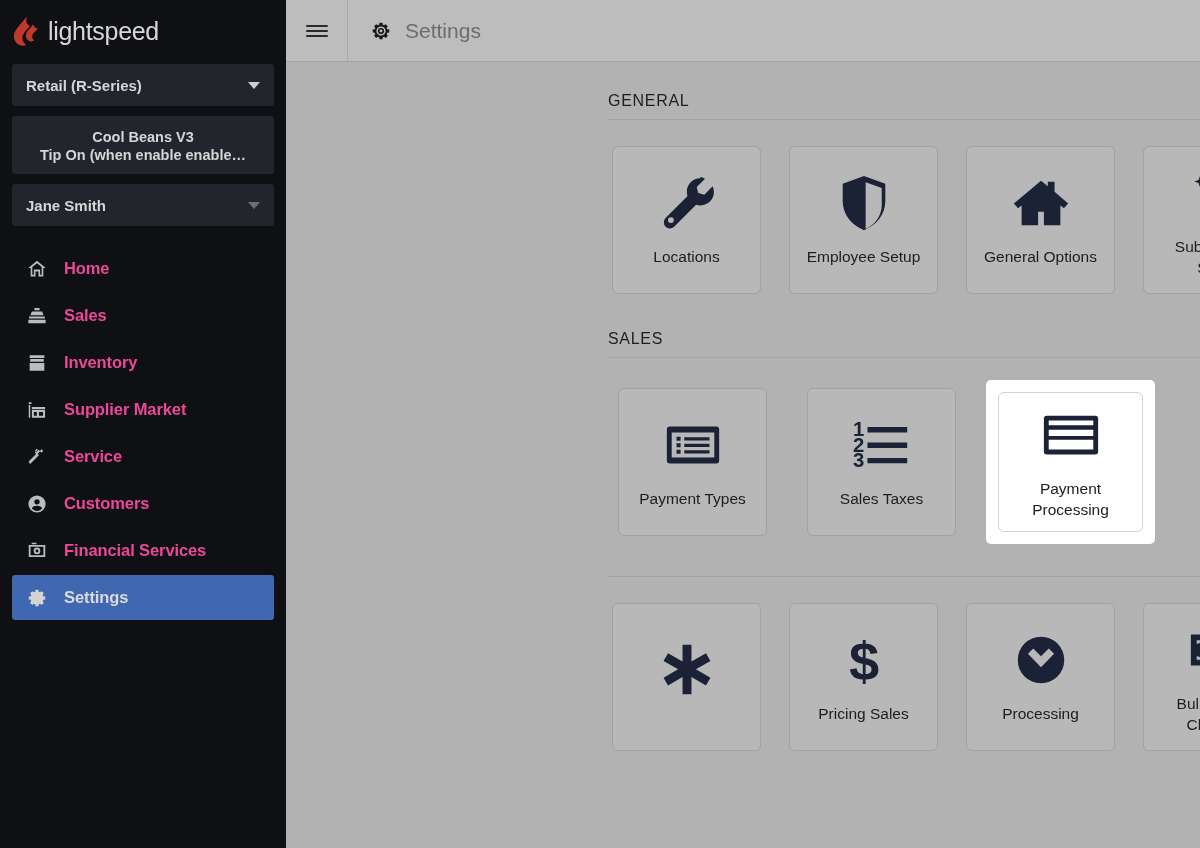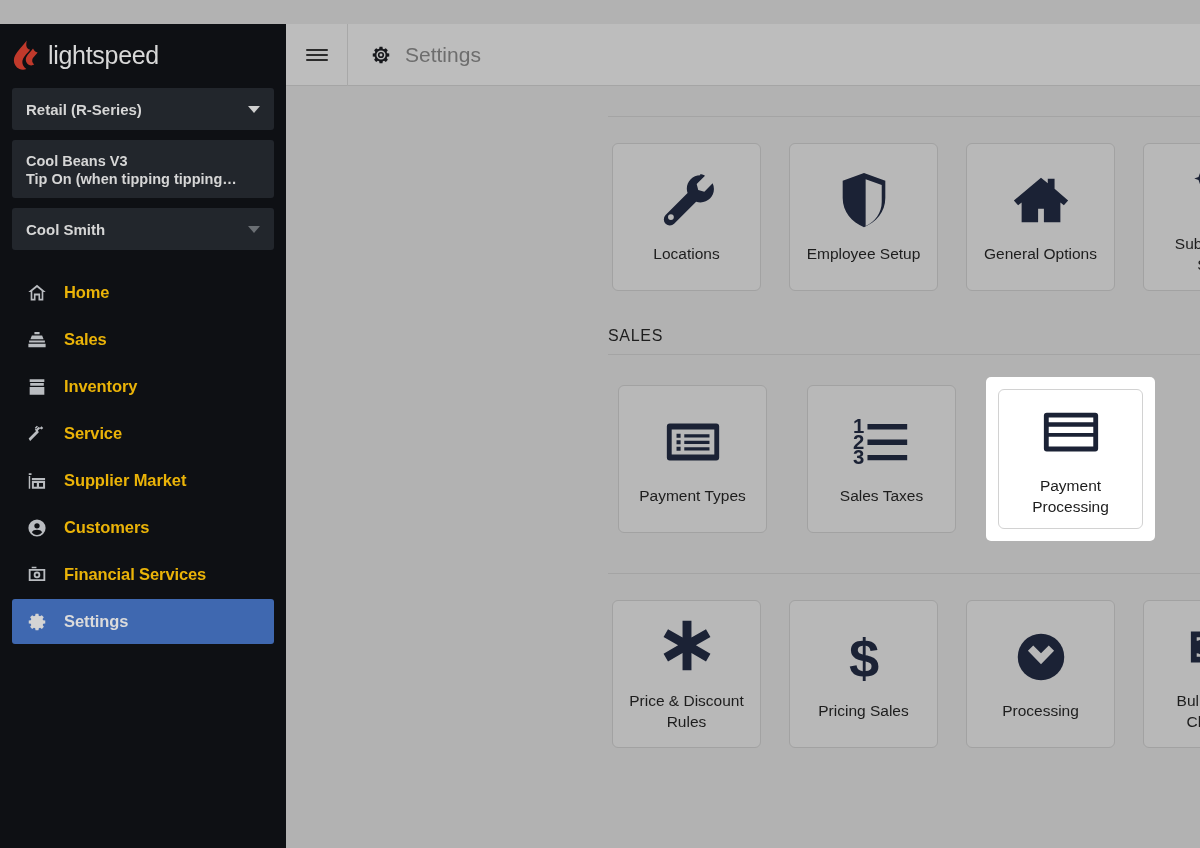--- a/index.html
+++ b/index.html
@@ -9,21 +9,20 @@
     height: 848px;
     overflow: hidden;
     font-family: "Liberation Sans", sans-serif;
     background: #b2b2b2;
   }
 
   .app {
     display: flex;
     width: 1200px;
     height: 707px;
-    margin-top: 24px;
   }
 
   
   .sidebar {
     width: 286px;
     min-width: 286px;
     height: 848px;
     background: #0e1014;
     display: flex;
     flex-direction: column;
@@ -56,21 +55,21 @@
     display: flex;
     align-items: center;
     justify-content: space-between;
     color: #d6d6d6;
     font-size: 15px;
     font-weight: 700;
   }
   .selector-two-line {
     height: 58px;
     flex-direction: column;
-    align-items: flex-start;
+    align-items: center;
     justify-content: center;
     gap: 2px;
     padding-top: 2px;
   }
   .selector-two-line .line {
     font-size: 14.5px;
     font-weight: 700;
     color: #d6d6d6;
     white-space: nowrap;
     overflow: hidden;
@@ -92,21 +91,21 @@
     flex-direction: column;
     gap: 2px;
   }
   .nav-item {
     height: 45px;
     display: flex;
     align-items: center;
     gap: 16px;
     padding-left: 14px;
     border-radius: 3px;
-    color: #eab308;
+    color: #ec4899;
     font-size: 16.5px;
     font-weight: 700;
     letter-spacing: -0.1px;
     cursor: pointer;
   }
   .nav-item.active { background: #3f68b0; color: #dbdbdb; }
   .nav-icon { width: 22px; height: 22px; display: flex; align-items: center; justify-content: center; flex: none; }
   .nav-icon svg { display: block; fill: #b9bcc0; }
   .nav-item.active .nav-icon svg { fill: #d4d4d4; }
 
@@ -247,25 +246,25 @@
 
     <div class="selector-group">
 
       <div class="selector">
         <span>Retail (R-Series)</span>
         <span class="caret"></span>
       </div>
 
       <div class="selector selector-two-line">
         <span class="line">Cool Beans V3</span>
-        <span class="line">Tip On (when tipping tipping…</span>
+        <span class="line">Tip On (when enable enable…</span>
       </div>
 
       <div class="selector">
-        <span>Cool Smith</span>
+        <span>Jane Smith</span>
         <span class="caret dim"></span>
       </div>
 
     </div>
 
     <nav class="nav" id="nav">
         <div class="nav-item">
           <span class="nav-icon">
             <svg width="22" height="22" viewBox="0 0 24 24">
               <path d="M12 3 2.5 11h2.6v9.2h5.3v-5.6h3.2v5.6h5.3V11h2.6L12 3zm0 2.6 5.1 4.3v8.3h-1.7v-5.6H8.6v5.6H6.9v-8.3L12 5.6z"></path>
@@ -285,32 +284,32 @@
           <span class="nav-icon">
             <svg width="22" height="22" viewBox="0 0 24 24">
               <path d="M4 3.6h16v2.9H4zM4.6 7.6h14.8v3.1H4.6zM4 12h16v8.4H4V12zm4.6 3.2h6.8v2H8.6v-2z"></path>
             </svg>
           </span>
           <span>Inventory</span>
         </div>
         <div class="nav-item">
           <span class="nav-icon">
             <svg width="22" height="22" viewBox="0 0 24 24">
+              <path d="M3 3.6h3v1.8H3zM3 6.6h1.6v13.8H3zM6.4 8.8h14.4v2H6.4zM6.4 11.6h14.4v8.8H6.4zm2.2 2.6v4.2h3.2v-4.2H8.6zm5.6 0v4.2h4.4v-4.2h-4.4z"></path>
+            </svg>
+          </span>
+          <span>Supplier Market</span>
+        </div>
+        <div class="nav-item">
+          <span class="nav-icon">
+            <svg width="22" height="22" viewBox="0 0 24 24">
               <path d="M4.3 19.9 14 10.2l-1-1.9 2.2-2.2 1.9 1 1.7-1.7-1.9-1.9-1.6 1.6-2.3-1.1-3.4 3.4 1.4 1.4-8.1 8.1 1.7 3zM9.6 5.2l2.3-2.2 1.5 1.5L11 6.7 9.6 5.2z"></path>
             </svg>
           </span>
           <span>Service</span>
-        </div>
-        <div class="nav-item">
-          <span class="nav-icon">
-            <svg width="22" height="22" viewBox="0 0 24 24">
-              <path d="M3 3.6h3v1.8H3zM3 6.6h1.6v13.8H3zM6.4 8.8h14.4v2H6.4zM6.4 11.6h14.4v8.8H6.4zm2.2 2.6v4.2h3.2v-4.2H8.6zm5.6 0v4.2h4.4v-4.2h-4.4z"></path>
-            </svg>
-          </span>
-          <span>Supplier Market</span>
         </div>
         <div class="nav-item">
           <span class="nav-icon">
             <svg width="22" height="22" viewBox="0 0 24 24">
               <path d="M12 2.6A9.4 9.4 0 1 0 12 21.4 9.4 9.4 0 0 0 12 2.6zm0 4.1a2.9 2.9 0 1 1 0 5.8 2.9 2.9 0 0 1 0-5.8zm0 12.9c-2.3 0-4.4-1.1-5.6-2.9.6-1.8 3.1-2.7 5.6-2.7s5 .9 5.6 2.7c-1.2 1.8-3.3 2.9-5.6 2.9z"></path>
             </svg>
           </span>
           <span>Customers</span>
         </div>
         <div class="nav-item">
@@ -349,20 +348,21 @@
             <path d="M12 8.6a3.4 3.4 0 1 0 0 6.8 3.4 3.4 0 0 0 0-6.8zm0 5a1.6 1.6 0 1 1 0-3.2 1.6 1.6 0 0 1 0 3.2z"></path>
             <path d="M21 13.6v-3.2l-2.3-.4a7 7 0 0 0-.6-1.4l1.3-1.9-2.2-2.2-1.9 1.3a7 7 0 0 0-1.4-.6L13.6 3h-3.2l-.4 2.2a7 7 0 0 0-1.4.6L6.7 4.5 4.5 6.7l1.3 1.9a7 7 0 0 0-.6 1.4L3 10.4v3.2l2.2.4a7 7 0 0 0 .6 1.4l-1.3 1.9 2.2 2.2 1.9-1.3a7 7 0 0 0 1.4.6l.4 2.2h3.2l.4-2.2a7 7 0 0 0 1.4-.6l1.9 1.3 2.2-2.2-1.3-1.9a7 7 0 0 0 .6-1.4zM12 17a5 5 0 1 1 0-10 5 5 0 0 1 0 10z"></path>
           </svg>
         </span>
         <span class="topbar-title">Settings</span>
       </div>
     </header>
 
     <div class="content" id="content">
         <section class="section">
+          <div class="section-head">GENERAL</div>
           <div class="section-rule"></div>
           <div class="tiles">
             <div class="tile-slot">
               <div class="tile">
                 <div class="tile-icon">
                   <svg width="62" height="62" viewBox="0 0 64 64">
                     <path d="M45.6 6.5c-7.6 0-13.8 6.2-13.8 13.8 0 1.6.3 3.1.8 4.6L9.9 47.6a6.2 6.2 0 0 0 0 8.8 6.2 6.2 0 0 0 8.8 0l22.7-22.7c1.5.5 3 .8 4.6.8 7.6 0 13.8-6.2 13.8-13.8 0-2.1-.5-4.1-1.3-5.9l-8.6 8.6-6.3-1.6-1.6-6.3 8.6-8.6c-1.8-.9-3.8-1.4-5-1.4zM15.4 52.6a3 3 0 1 1 0-6 3 3 0 0 1 0 6z"></path>
                   </svg>
                 </div>
                 <div class="tile-label">Locations</div>
@@ -447,22 +447,20 @@
         <section class="section">
           <div class="section-rule"></div>
           <div class="tiles">
             <div class="tile-slot">
               <div class="tile">
                 <div class="tile-icon">
                   <svg width="62" height="62" viewBox="0 0 64 64">
                     <path d="M27.4 5h9.2v17.3l15-8.7 4.6 8-15 8.7 15 8.7-4.6 8-15-8.7V56h-9.2V38.3l-15 8.7-4.6-8 15-8.7-15-8.7 4.6-8 15 8.7V5z"></path>
                   </svg>
                 </div>
-                <div class="tile-label">Price &amp; Discount
-Rules</div>
               </div>
             </div>
             <div class="tile-slot">
               <div class="tile">
                 <div class="tile-icon">
                   <svg width="62" height="62" viewBox="0 0 64 64">
                     <text x="32" y="53" text-anchor="middle" font-family="Liberation Sans, sans-serif" font-size="56" font-weight="bold">$</text>
                   </svg>
                 </div>
                 <div class="tile-label">Pricing Sales</div>

